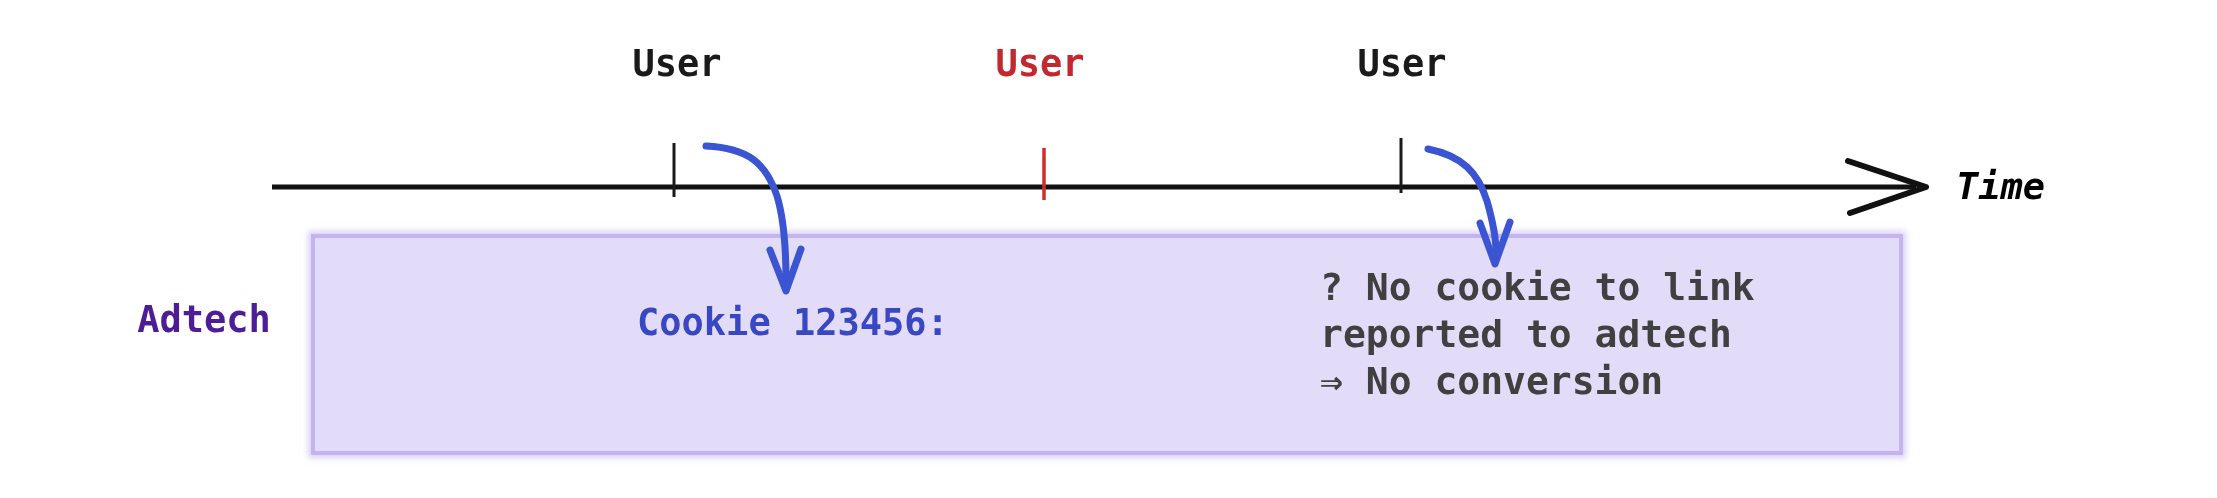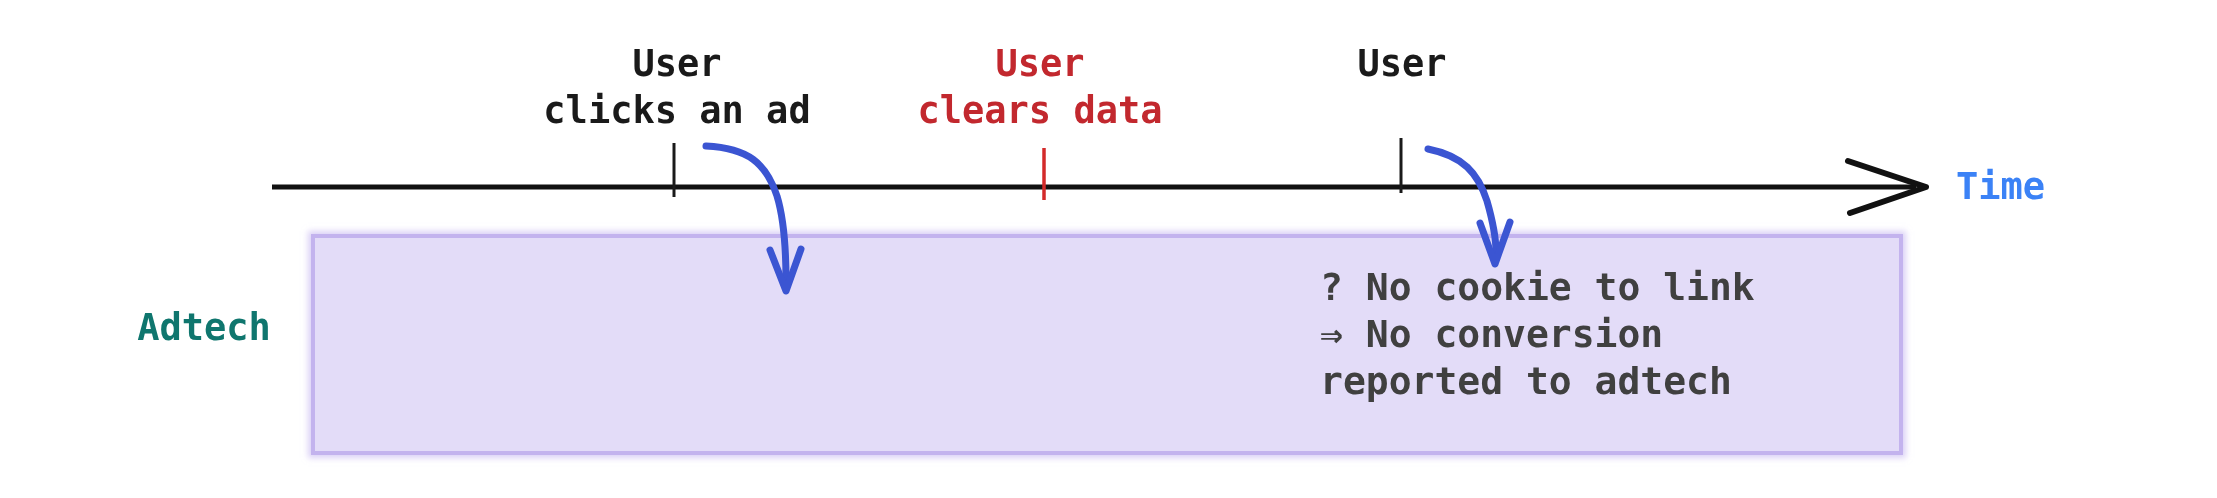--- a/index.html
+++ b/index.html
@@ -27,42 +27,43 @@
     color: #1a1a1a;
     white-space: nowrap;
   }
   .event-label.red { color: #c2282e; }
   .time-label {
     position: absolute;
     left: 1956px;
     top: 165px;
     font-size: 37px;
     line-height: 44px;
-    color: #3b82f6;
+    color: #000000;
     white-space: nowrap;
+    font-style: italic;
   }
   .server-box {
     position: absolute;
     left: 311px;
     top: 234px;
     width: 1584px;
     height: 213px;
     background: #e3dcf8;
     border: 4px solid #c3b3ee;
     box-shadow: 0 0 6px 3px rgba(195,179,240,0.6);
   }
   .lane-label {
     position: absolute;
     left: 204px;
-    top: 304px;
+    top: 296px;
     transform: translateX(-50%);
     text-align: center;
     font-size: 37px;
     line-height: 48px;
-    color: #0f766e;
+    color: #4c1d95;
     white-space: nowrap;
   }
   .cookie-note {
     position: absolute;
     left: 637px;
     top: 298px;
     font-size: 37px;
     line-height: 50px;
     color: #3847c2;
     white-space: nowrap;
@@ -100,38 +101,37 @@
     </g>
 
     <g stroke="#3b55d2" stroke-width="7" fill="none" stroke-linecap="round" stroke-linejoin="round">
       <path d="M1428 149 C1463 156 1478 173 1487 201 C1493 222 1496 238 1496 252"></path>
       <path d="M1480 223 L1495 264 L1510 222"></path>
     </g>
   </svg>
 
   <div class="event-label" style="left:677px">
     <div>User</div>
-    <div>clicks an ad</div>
   </div>
   <div class="event-label red" style="left:1040px">
     <div>User</div>
-    <div>clears data</div>
   </div>
   <div class="event-label" style="left:1402px">
     <div>User</div>
   </div>
 
   <div class="time-label">Time</div>
 
   <div class="lane-label">
     <div>Adtech</div>
   </div>
 
   <div class="cookie-note">
+    <div>Cookie 123456:</div>
   </div>
 
   <div class="failure-note">
     <div>? No cookie to link</div>
+    <div>reported to adtech</div>
     <div>⇒ No conversion</div>
-    <div>reported to adtech</div>
   </div>
 
 </div>
 
 </body></html>

